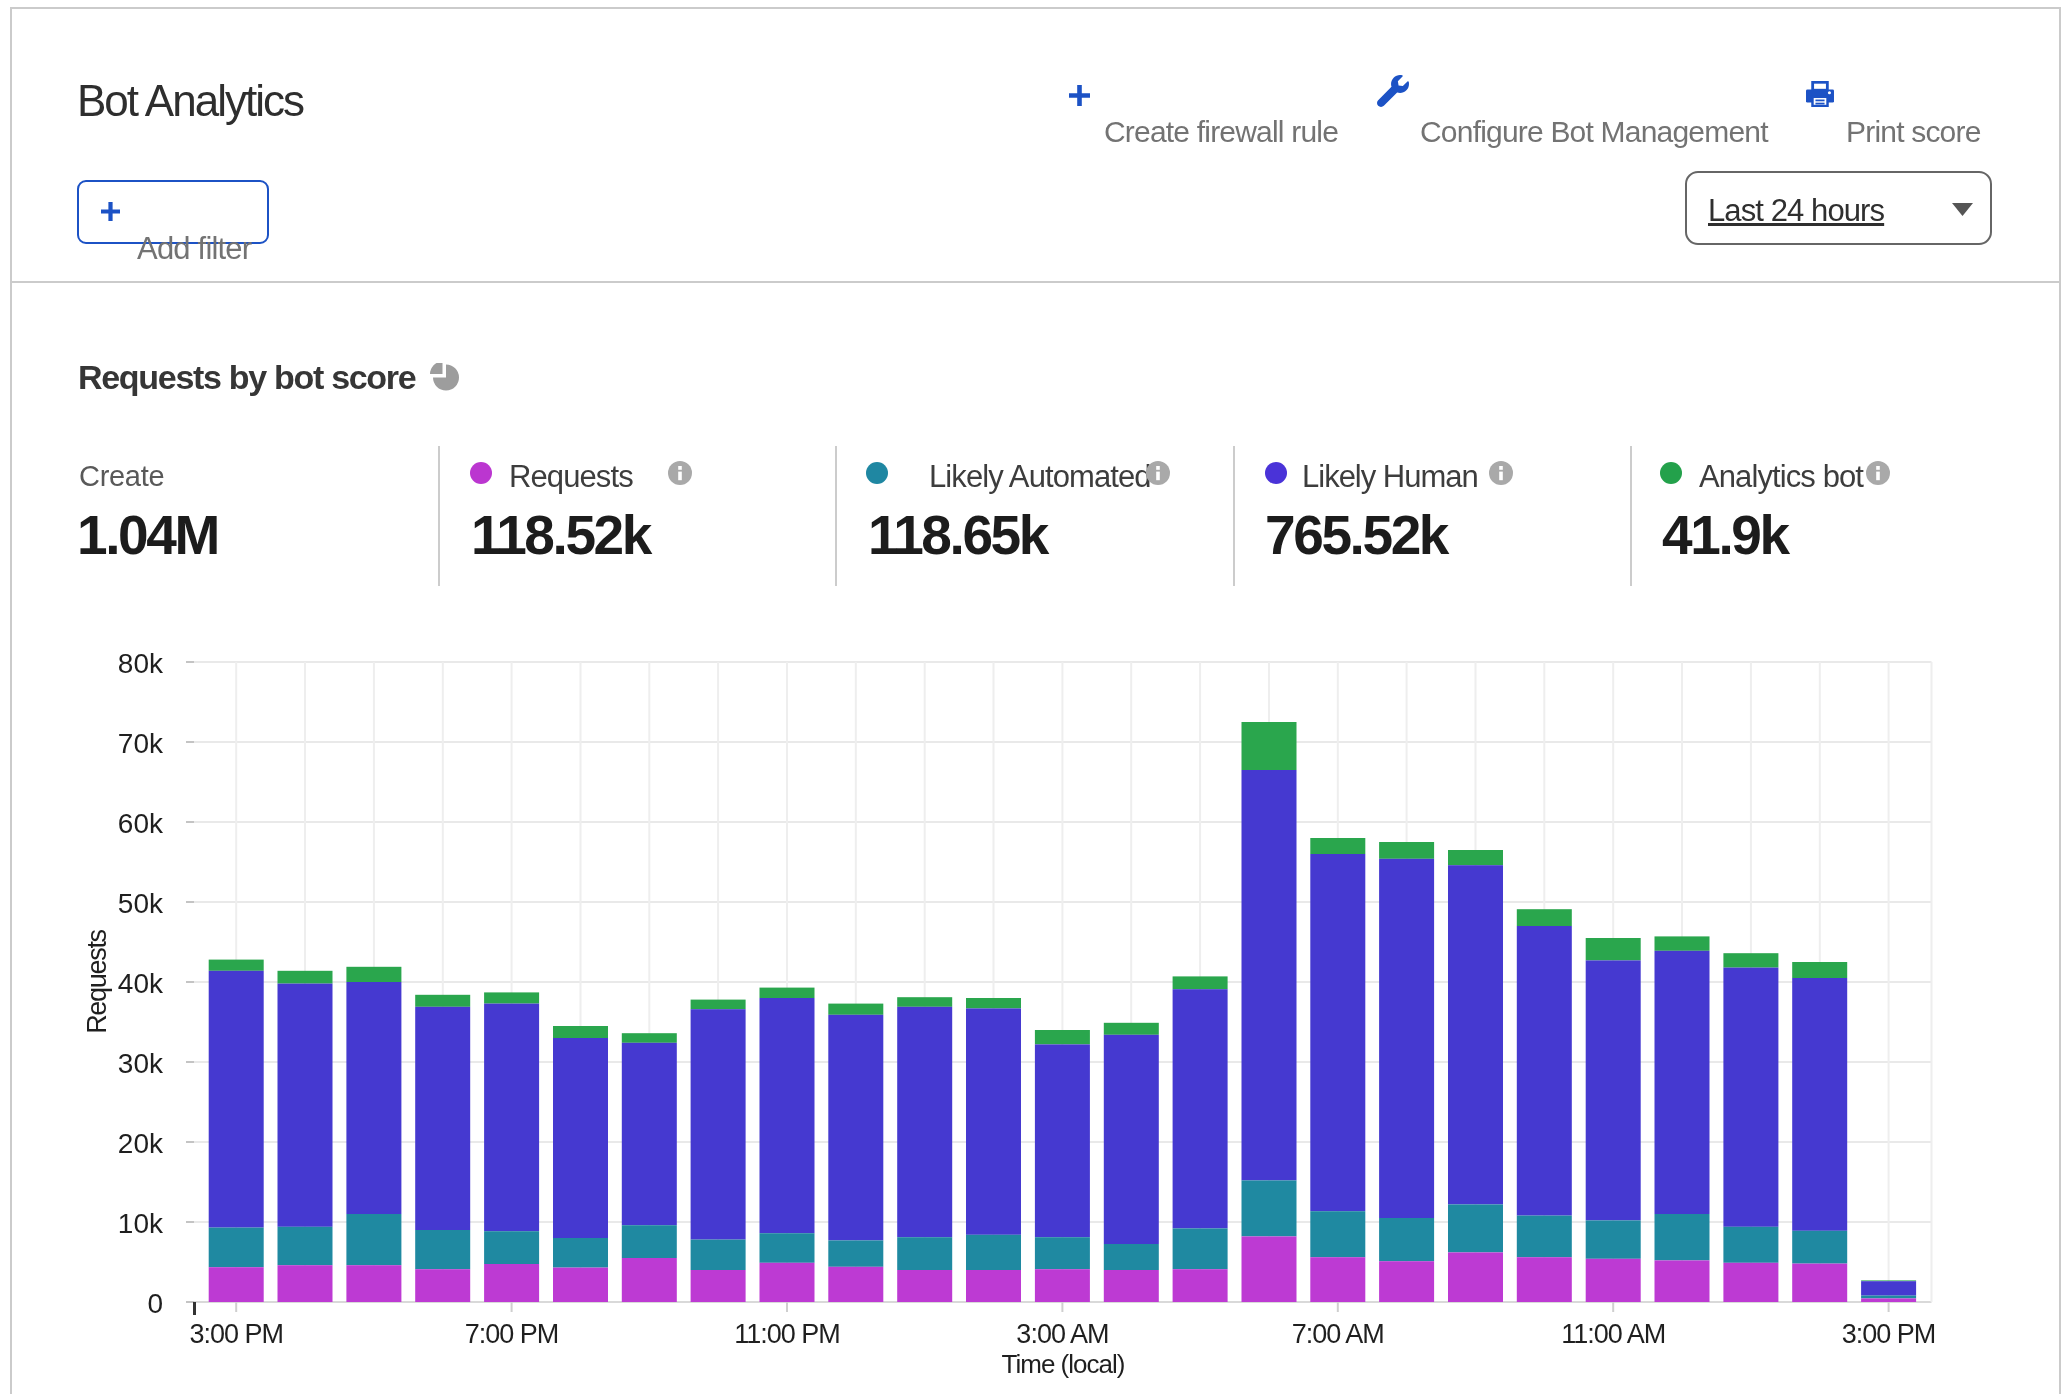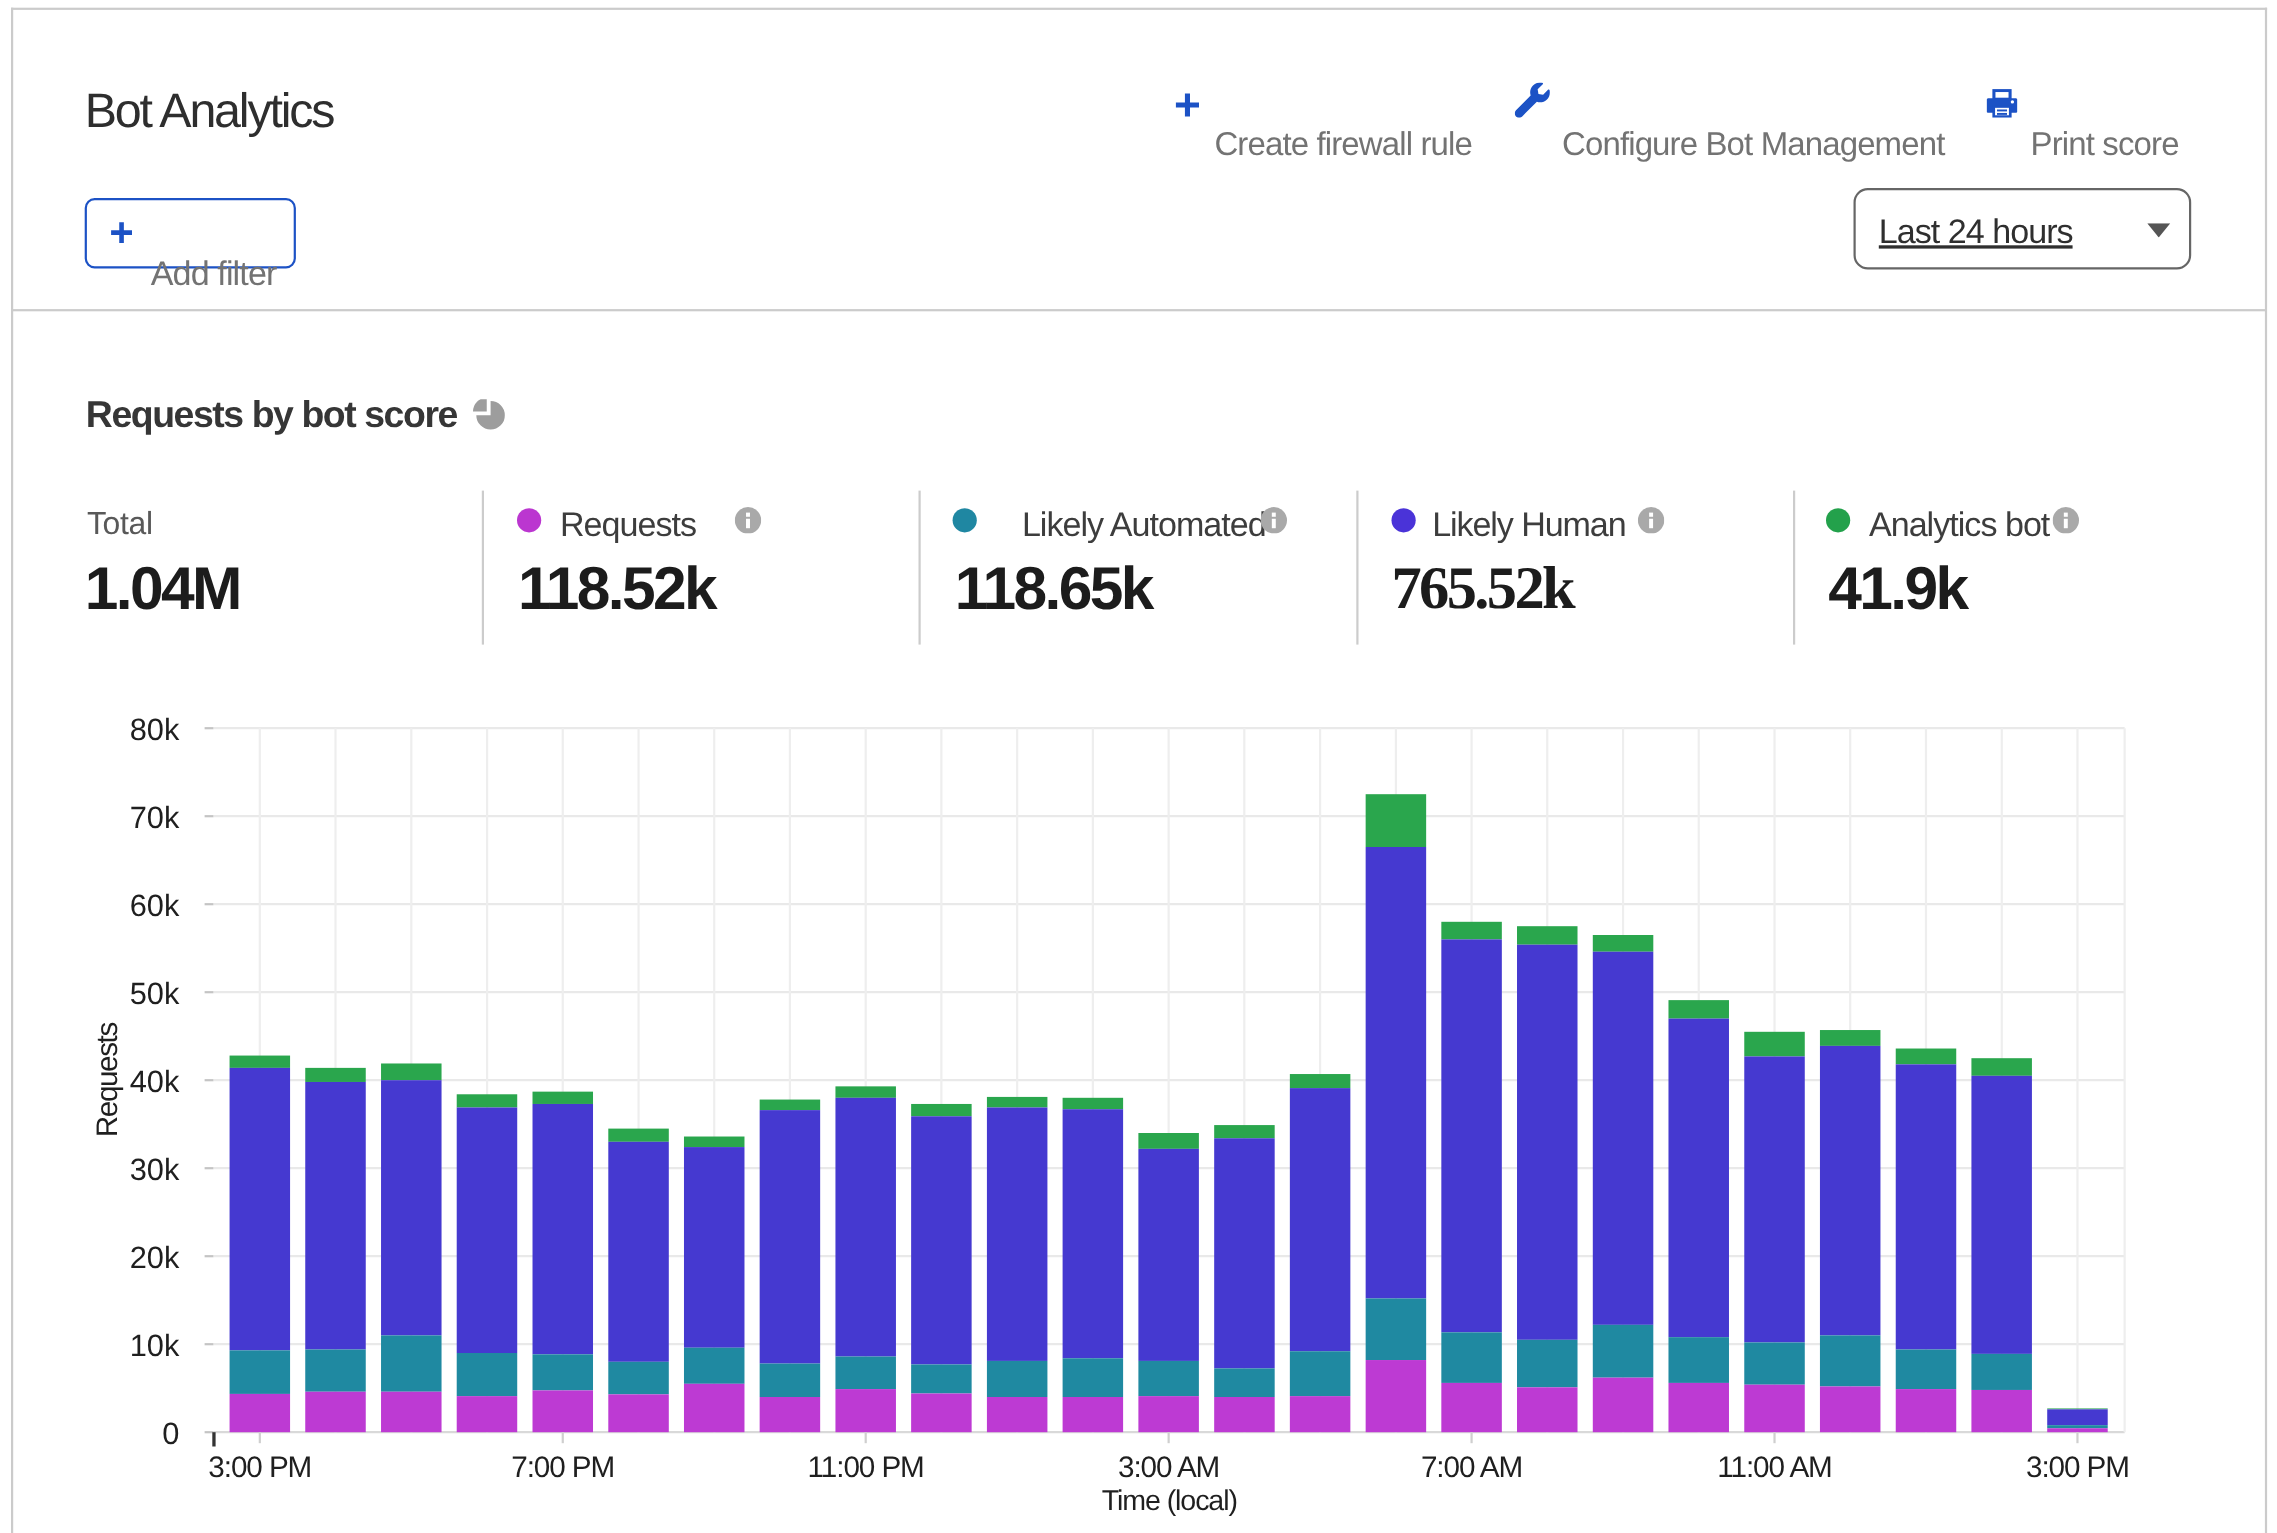--- a/index.html
+++ b/index.html
@@ -54,21 +54,21 @@
 <svg class="abs" style="left:430px;top:363px" width="29" height="29" viewBox="0 0 29 29">
   <path fill="#9d9d9d" d="M16 14.5 L16 1.5 A13 13 0 1 1 3 14.5 Z"></path>
   <path fill="#9d9d9d" d="M12.5 11 L12.5 -1.5 A12.5 12.5 0 0 0 0 11 Z"></path>
 </svg>
 
 <div class="abs" style="left:438px;top:446px;width:2px;height:140px;background:#ccc;"></div>
 <div class="abs" style="left:835px;top:446px;width:2px;height:140px;background:#ccc;"></div>
 <div class="abs" style="left:1233px;top:446px;width:2px;height:140px;background:#ccc;"></div>
 <div class="abs" style="left:1630px;top:446px;width:2px;height:140px;background:#ccc;"></div>
 
-<div class="abs" style="left:79px;top:460px;font-size:29px;color:#595959;letter-spacing:-0.3px;">Total</div>
+<div class="abs" style="left:79px;top:460px;font-size:29px;color:#595959;letter-spacing:-0.3px;">Create</div>
 <div class="abs num" style="left:77px;top:503px;">1.04M</div>
 
 <div class="abs dot" style="left:470px;top:462px;background:#bb36d0;"></div>
 <div class="abs lbl" style="left:509px;top:459px;">Requests</div>
 <svg class="abs" style="left:668px;top:461px" width="24" height="24" viewBox="0 0 24 24">
     <circle cx="12" cy="12" r="12" fill="#a9a9a9"></circle>
     <rect x="10.2" y="5" width="3.6" height="3.8" fill="#fff"></rect>
     <rect x="10.2" y="10.6" width="3.6" height="8.6" fill="#fff"></rect>
   </svg>
 <div class="abs num" style="left:471px;top:503px;">118.52k</div>
@@ -82,21 +82,21 @@
   </svg>
 <div class="abs num" style="left:868px;top:503px;">118.65k</div>
 
 <div class="abs dot" style="left:1265px;top:462px;background:#4a33d8;"></div>
 <div class="abs lbl" style="left:1302px;top:459px;letter-spacing:-1px;">Likely Human</div>
 <svg class="abs" style="left:1489px;top:461px" width="24" height="24" viewBox="0 0 24 24">
     <circle cx="12" cy="12" r="12" fill="#a9a9a9"></circle>
     <rect x="10.2" y="5" width="3.6" height="3.8" fill="#fff"></rect>
     <rect x="10.2" y="10.6" width="3.6" height="8.6" fill="#fff"></rect>
   </svg>
-<div class="abs num" style="left:1265px;top:503px;font-family:Liberation Serif, serif;">765.52k</div>
+<div class="abs num" style="left:1265px;top:503px;">765.52k</div>
 
 <div class="abs dot" style="left:1660px;top:462px;background:#23a14b;"></div>
 <div class="abs lbl" style="left:1699px;top:459px;">Analytics bot</div>
 <svg class="abs" style="left:1866px;top:461px" width="24" height="24" viewBox="0 0 24 24">
     <circle cx="12" cy="12" r="12" fill="#a9a9a9"></circle>
     <rect x="10.2" y="5" width="3.6" height="3.8" fill="#fff"></rect>
     <rect x="10.2" y="10.6" width="3.6" height="8.6" fill="#fff"></rect>
   </svg>
 <div class="abs num" style="left:1662px;top:503px;">41.9k</div>
 

